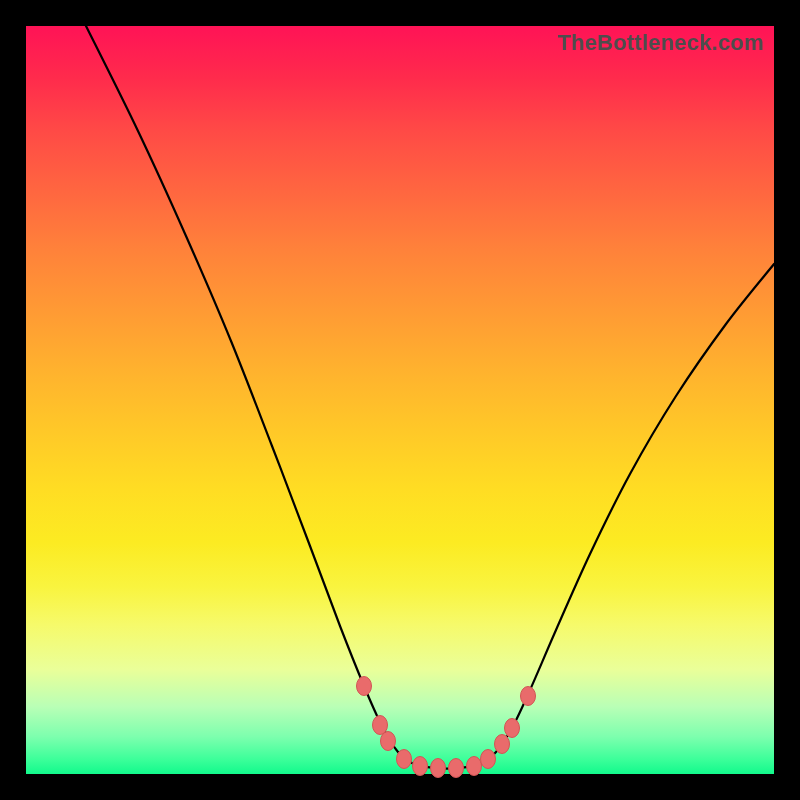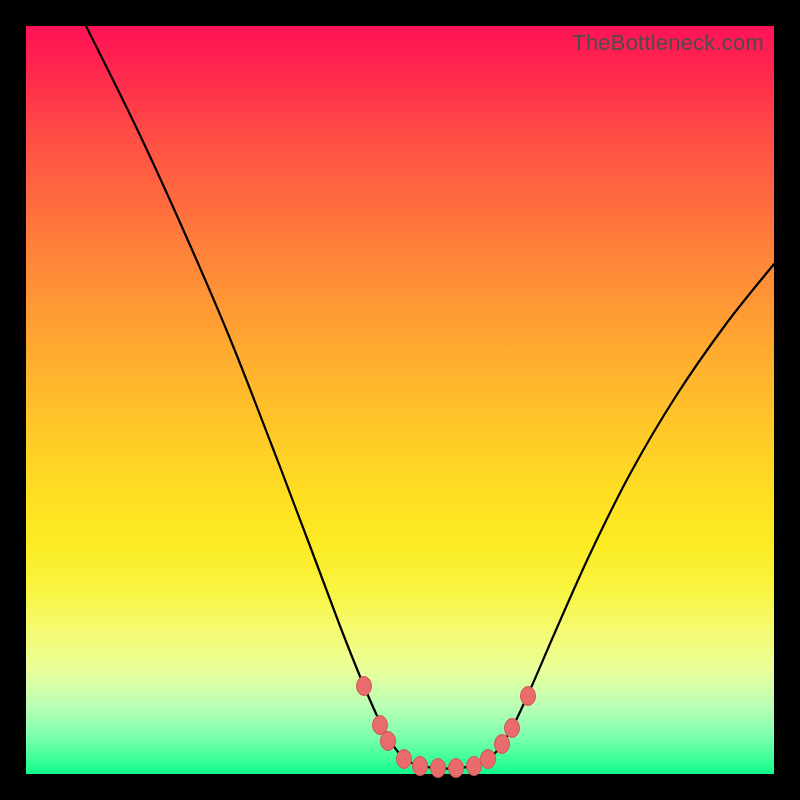--- a/index.html
+++ b/index.html
@@ -46,21 +46,21 @@
       #3dff9a 98%,
       #12f98c 100%
     );
   }
   .watermark {
     position: absolute;
     top: 4px;
     right: 10px;
     color: #4d4d4d;
     font-size: 22px;
-    font-weight: 400;
+    font-weight: 700;
     letter-spacing: 0.2px;
     user-select: none;
   }
   svg.curve {
     position: absolute;
     left: 0;
     top: 0;
     width: 748px;
     height: 748px;
     overflow: visible;

